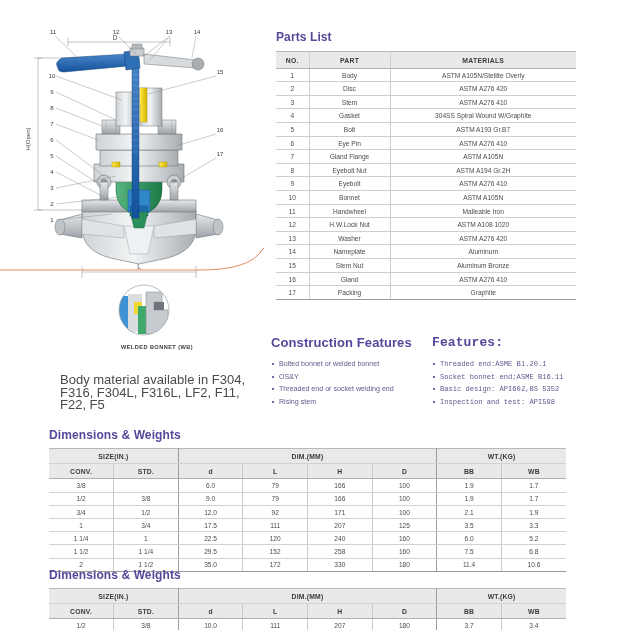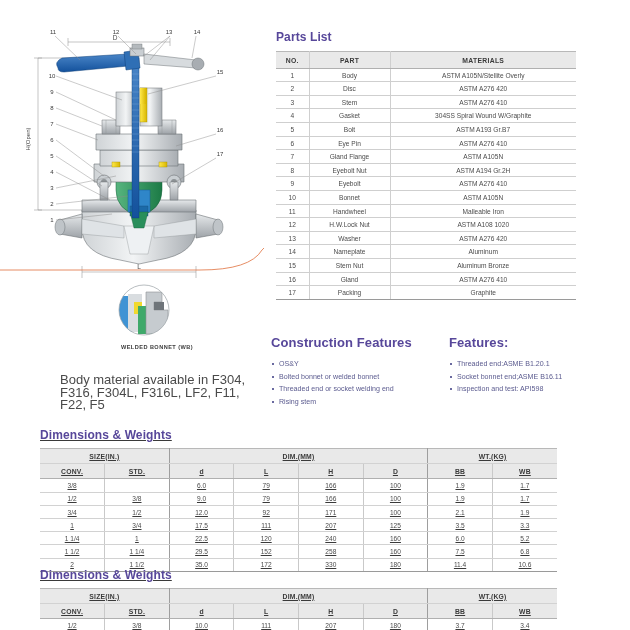--- a/index.html
+++ b/index.html
@@ -46,34 +46,34 @@
     letter-spacing:.3px;height:12px;
   }
   #parts-table td.c-no{width:11%;border-right:1px solid #cfcfcf;}
   #parts-table th.c-no{width:11%;border-right:1px solid #cfcfcf;}
   #parts-table td.c-part{width:27%;border-right:1px solid #cfcfcf;}
   #parts-table th.c-part{width:27%;border-right:1px solid #cfcfcf;}
   #parts-table tbody tr:last-child td{border-bottom:1px solid #9a9a9a;}
 
   
   #construction{position:absolute;left:271px;top:335px;width:175px;}
-  #features{position:absolute;left:449px;top:335px;width:180px;}
+  #features{position:absolute;left:432px;top:335px;width:180px;font-family:Liberation Mono, monospace;}
   .feat-head{margin-bottom:8px;}
   ul.feat{list-style:none;margin:0;padding:0;}
   ul.feat li{
     font-size:7.1px;line-height:12.6px;color:#5b5b8f;
     padding-left:8px;position:relative;white-space:nowrap;
   }
   ul.feat li::before{
     content:"";position:absolute;left:1px;top:5px;
     width:2px;height:2px;background:#6a6aa0;
   }
 
   
-  .dim-block{position:absolute;left:40px;width:517px;text-decoration:underline;}
+  .dim-block{position:absolute;left:49px;width:517px;}
   #dim-block-1{top:428px;}
   #dim-block-2{top:568px;}
   .dim-block .sec-head{margin-bottom:6px;}
   .dim-table{font-size:6.6px;table-layout:fixed;}
   .dim-table th,.dim-table td{
     text-align:center;color:#4b4b4b;font-weight:normal;
     border-right:1px solid #c9c9c9;border-bottom:1px solid #d2d2d2;
     padding:1.8px 0 1.4px;height:9px;
   }
   .dim-table thead th{
@@ -390,32 +390,33 @@
             <td class="c-part">Packing</td>
             <td>Graphite</td>
           </tr>
         </tbody>
     </table>
   </div>
 
   <div id="construction">
     <div class="sec-head big feat-head">Construction Features</div>
     <ul class="feat" id="construction-list">
+        <li>Bolted bonnet or welded bonnet</li>
         <li>OS&amp;Y</li>
-        <li>Bolted bonnet or welded bonnet</li>
         <li>Threaded end or socket welding end</li>
         <li>Rising stem</li>
       </ul>
   </div>
 
   <div id="features">
     <div class="sec-head big feat-head">Features:</div>
     <ul class="feat" id="features-list">
         <li>Threaded end:ASME B1.20.1</li>
         <li>Socket bonnet end;ASME B16.11</li>
+        <li>Basic design: API602,BS 5352</li>
         <li>Inspection and test: API598</li>
       </ul>
   </div>
 
   <div class="dim-block" id="dim-block-1">
     <div class="sec-head">Dimensions &amp; Weights</div>
     <table class="dim-table">
       <thead>
         <tr>
           <th colspan="2" class="grp">SIZE(IN.)</th>

